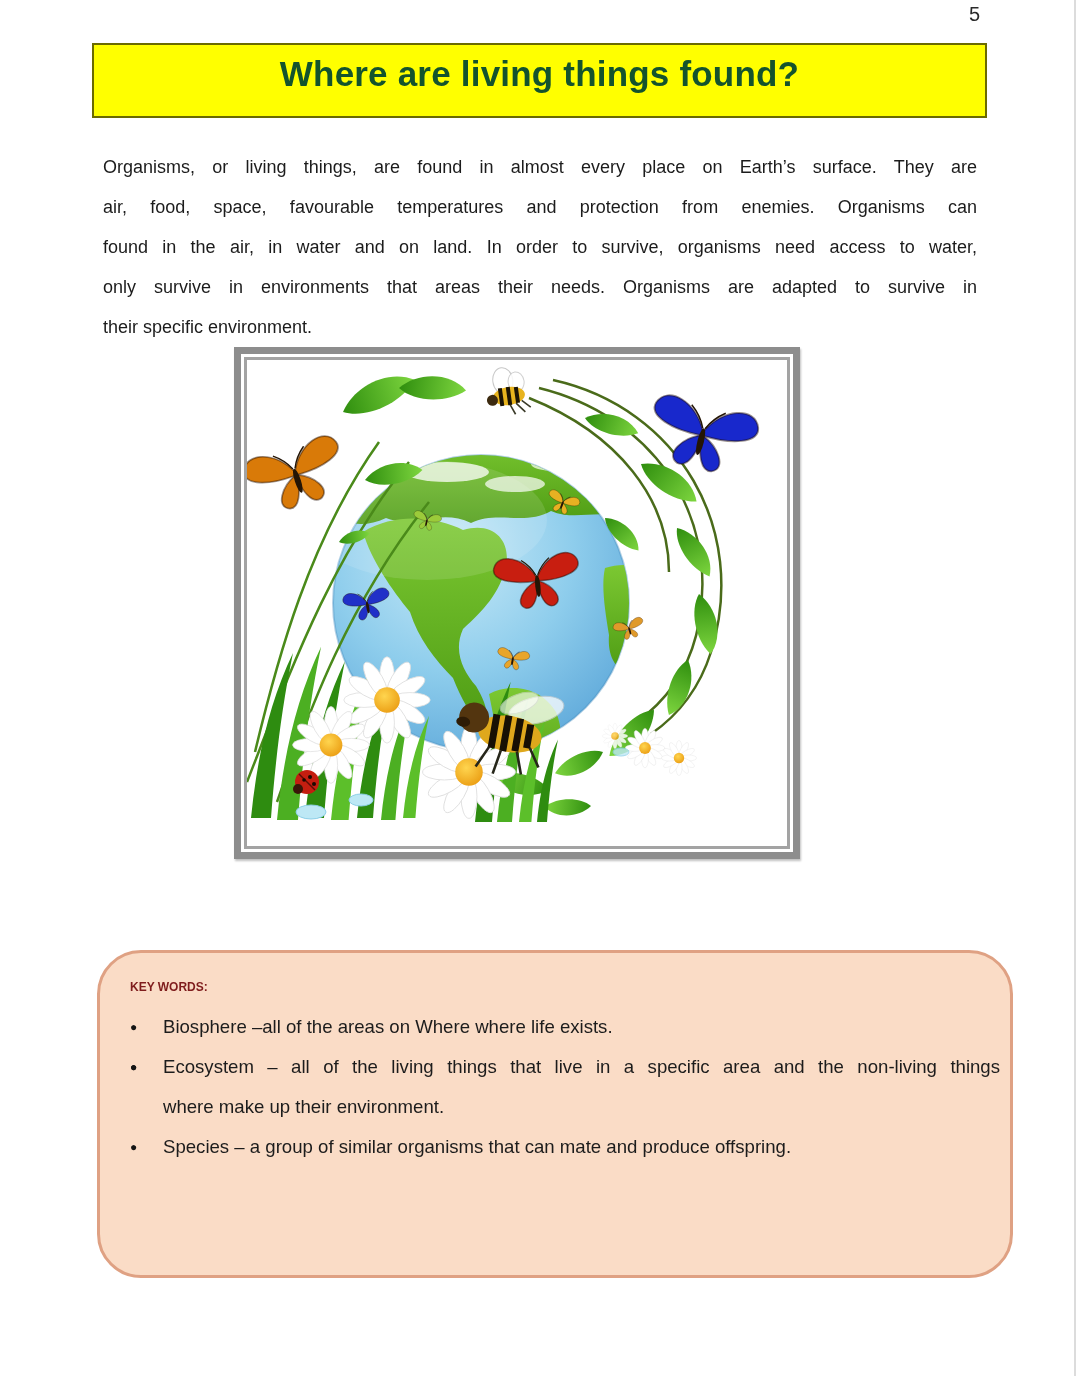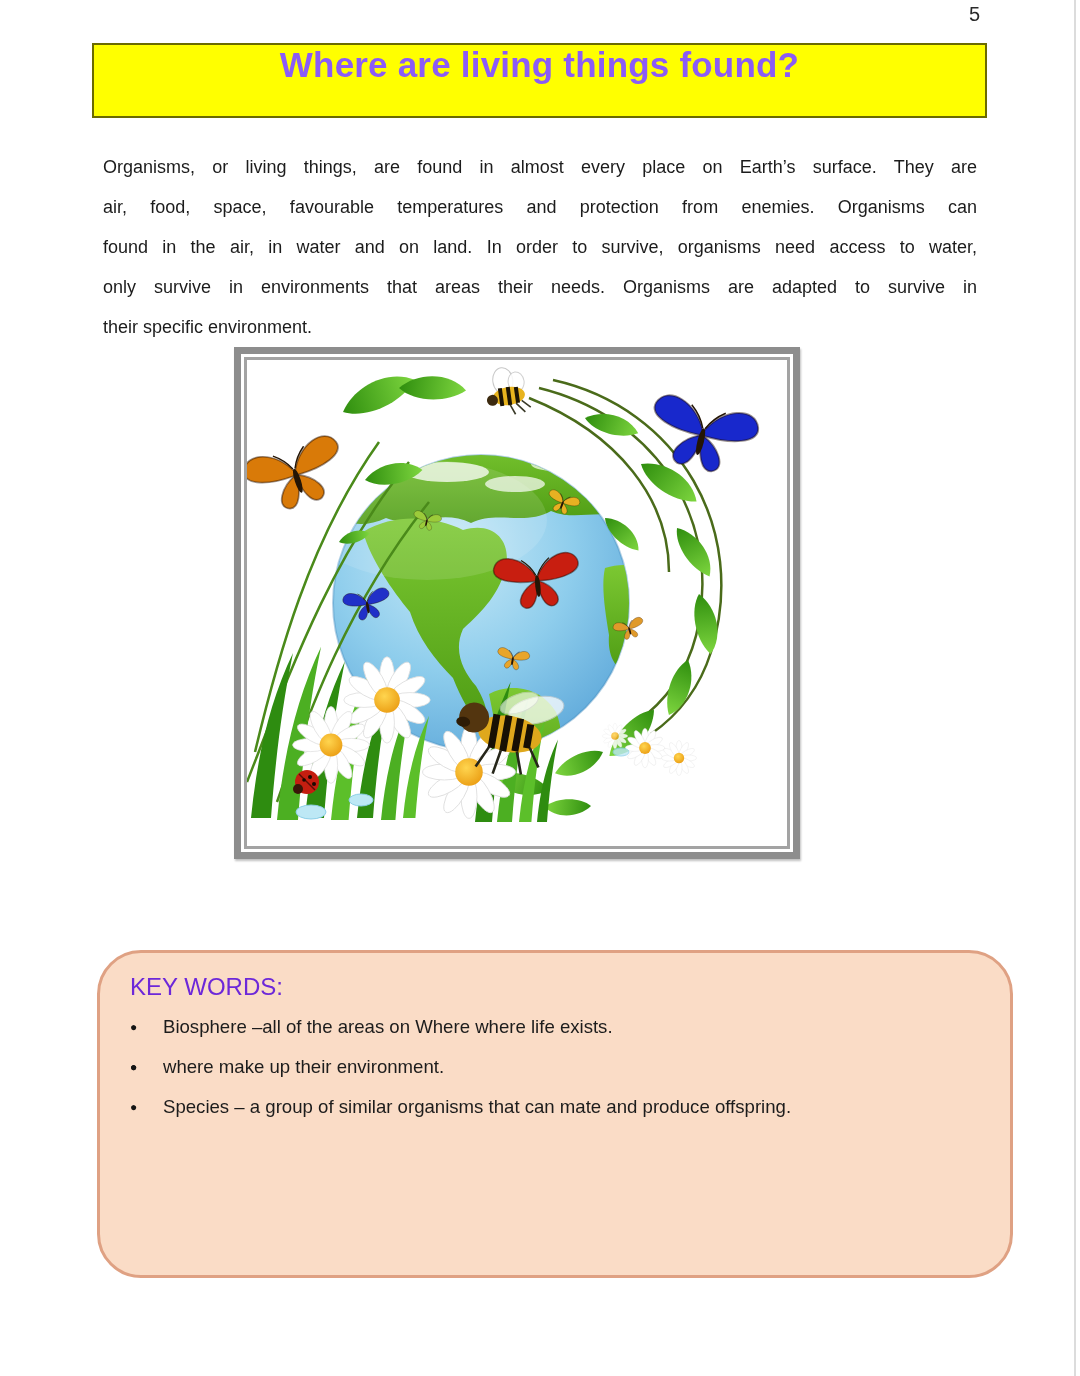--- a/index.html
+++ b/index.html
@@ -11,42 +11,42 @@
   .page{position:relative;width:1080px;height:1376px;background:#fff;}
   .page-edge{position:absolute;top:0;right:4px;width:2px;height:100%;background:#dcdcdc;}
 
   .page-number{position:absolute;top:0px;right:100px;font-size:20px;line-height:28px;color:#2a2a2a;}
 
   .title-banner{
     position:absolute;left:92px;top:43px;width:895px;height:75px;
     background:#FFFF00;border:2px solid #6B6B00;box-sizing:border-box;
   }
   .title-banner h1{
-    margin:0;text-align:center;
-    font-size:35px;line-height:40px;font-weight:700;color:#8b5cf6;letter-spacing:.2px;
+    margin:0;padding-top:9px;text-align:center;
+    font-size:35px;line-height:40px;font-weight:700;color:#14532d;letter-spacing:.2px;
   }
 
   .intro{position:absolute;left:103px;top:147px;width:874px;font-size:18px;line-height:40px;}
   .intro .ln{width:100%;text-align:justify;}
   .intro .ln.jl{text-align-last:justify;}
 
   .frame-outer{
     position:absolute;left:234px;top:347px;width:566px;height:512px;
     border:7px solid #8d8d8d;padding:3px;background:#fff;box-sizing:border-box;
     box-shadow:1px 2px 2px rgba(0,0,0,.25);
   }
   .frame-inner{width:100%;height:100%;border:3px solid #a3a3a3;box-sizing:border-box;background:#fff;}
   .frame-inner svg{display:block;width:100%;height:100%;}
 
   .kw-box{
     position:absolute;left:97px;top:950px;width:916px;height:328px;box-sizing:border-box;
     background:#FADCC6;border:3px solid #DFA183;border-radius:44px;
     padding:14px 10px 0 30px;font-size:18.6px;line-height:40px;
   }
-  .kw-heading{font-weight:400;font-size:24px;line-height:40px;color:#6d28d9;}
+  .kw-heading{font-weight:700;font-size:12px;line-height:40px;color:#7f1d1d;}
   .kw-list{list-style:none;margin:0;padding:0;}
   .kw-list li{position:relative;padding-left:33px;}
   .kw-list .bullet{
     position:absolute;left:0;top:0;width:20px;height:40px;line-height:40px;
     font-size:12px;color:#141414;text-align:left;
   }
   .kw-list .ln{text-align:left;}
   .kw-list .ln.jl{text-align:justify;text-align-last:justify;}
 </style>
 </head>
@@ -249,20 +249,21 @@
     <ul class="kw-list">
       <li>
         <span class="bullet">●</span>
         <div class="ln">Biosphere –all of the areas on Where where life exists.</div>
       </li>
       <li>
         <span class="bullet">●</span>
       </li>
       <li>
         <span class="bullet">●</span>
+        <div class="ln jl">Ecosystem – all of the living things that live in a specific area and the non-living things</div>
         <div class="ln">where make up their environment.</div>
       </li>
       <li>
         <span class="bullet">●</span>
         <div class="ln">Species – a group of similar organisms that can mate and produce offspring.</div>
       </li>
     </ul>
   </div>
 </div>
 

